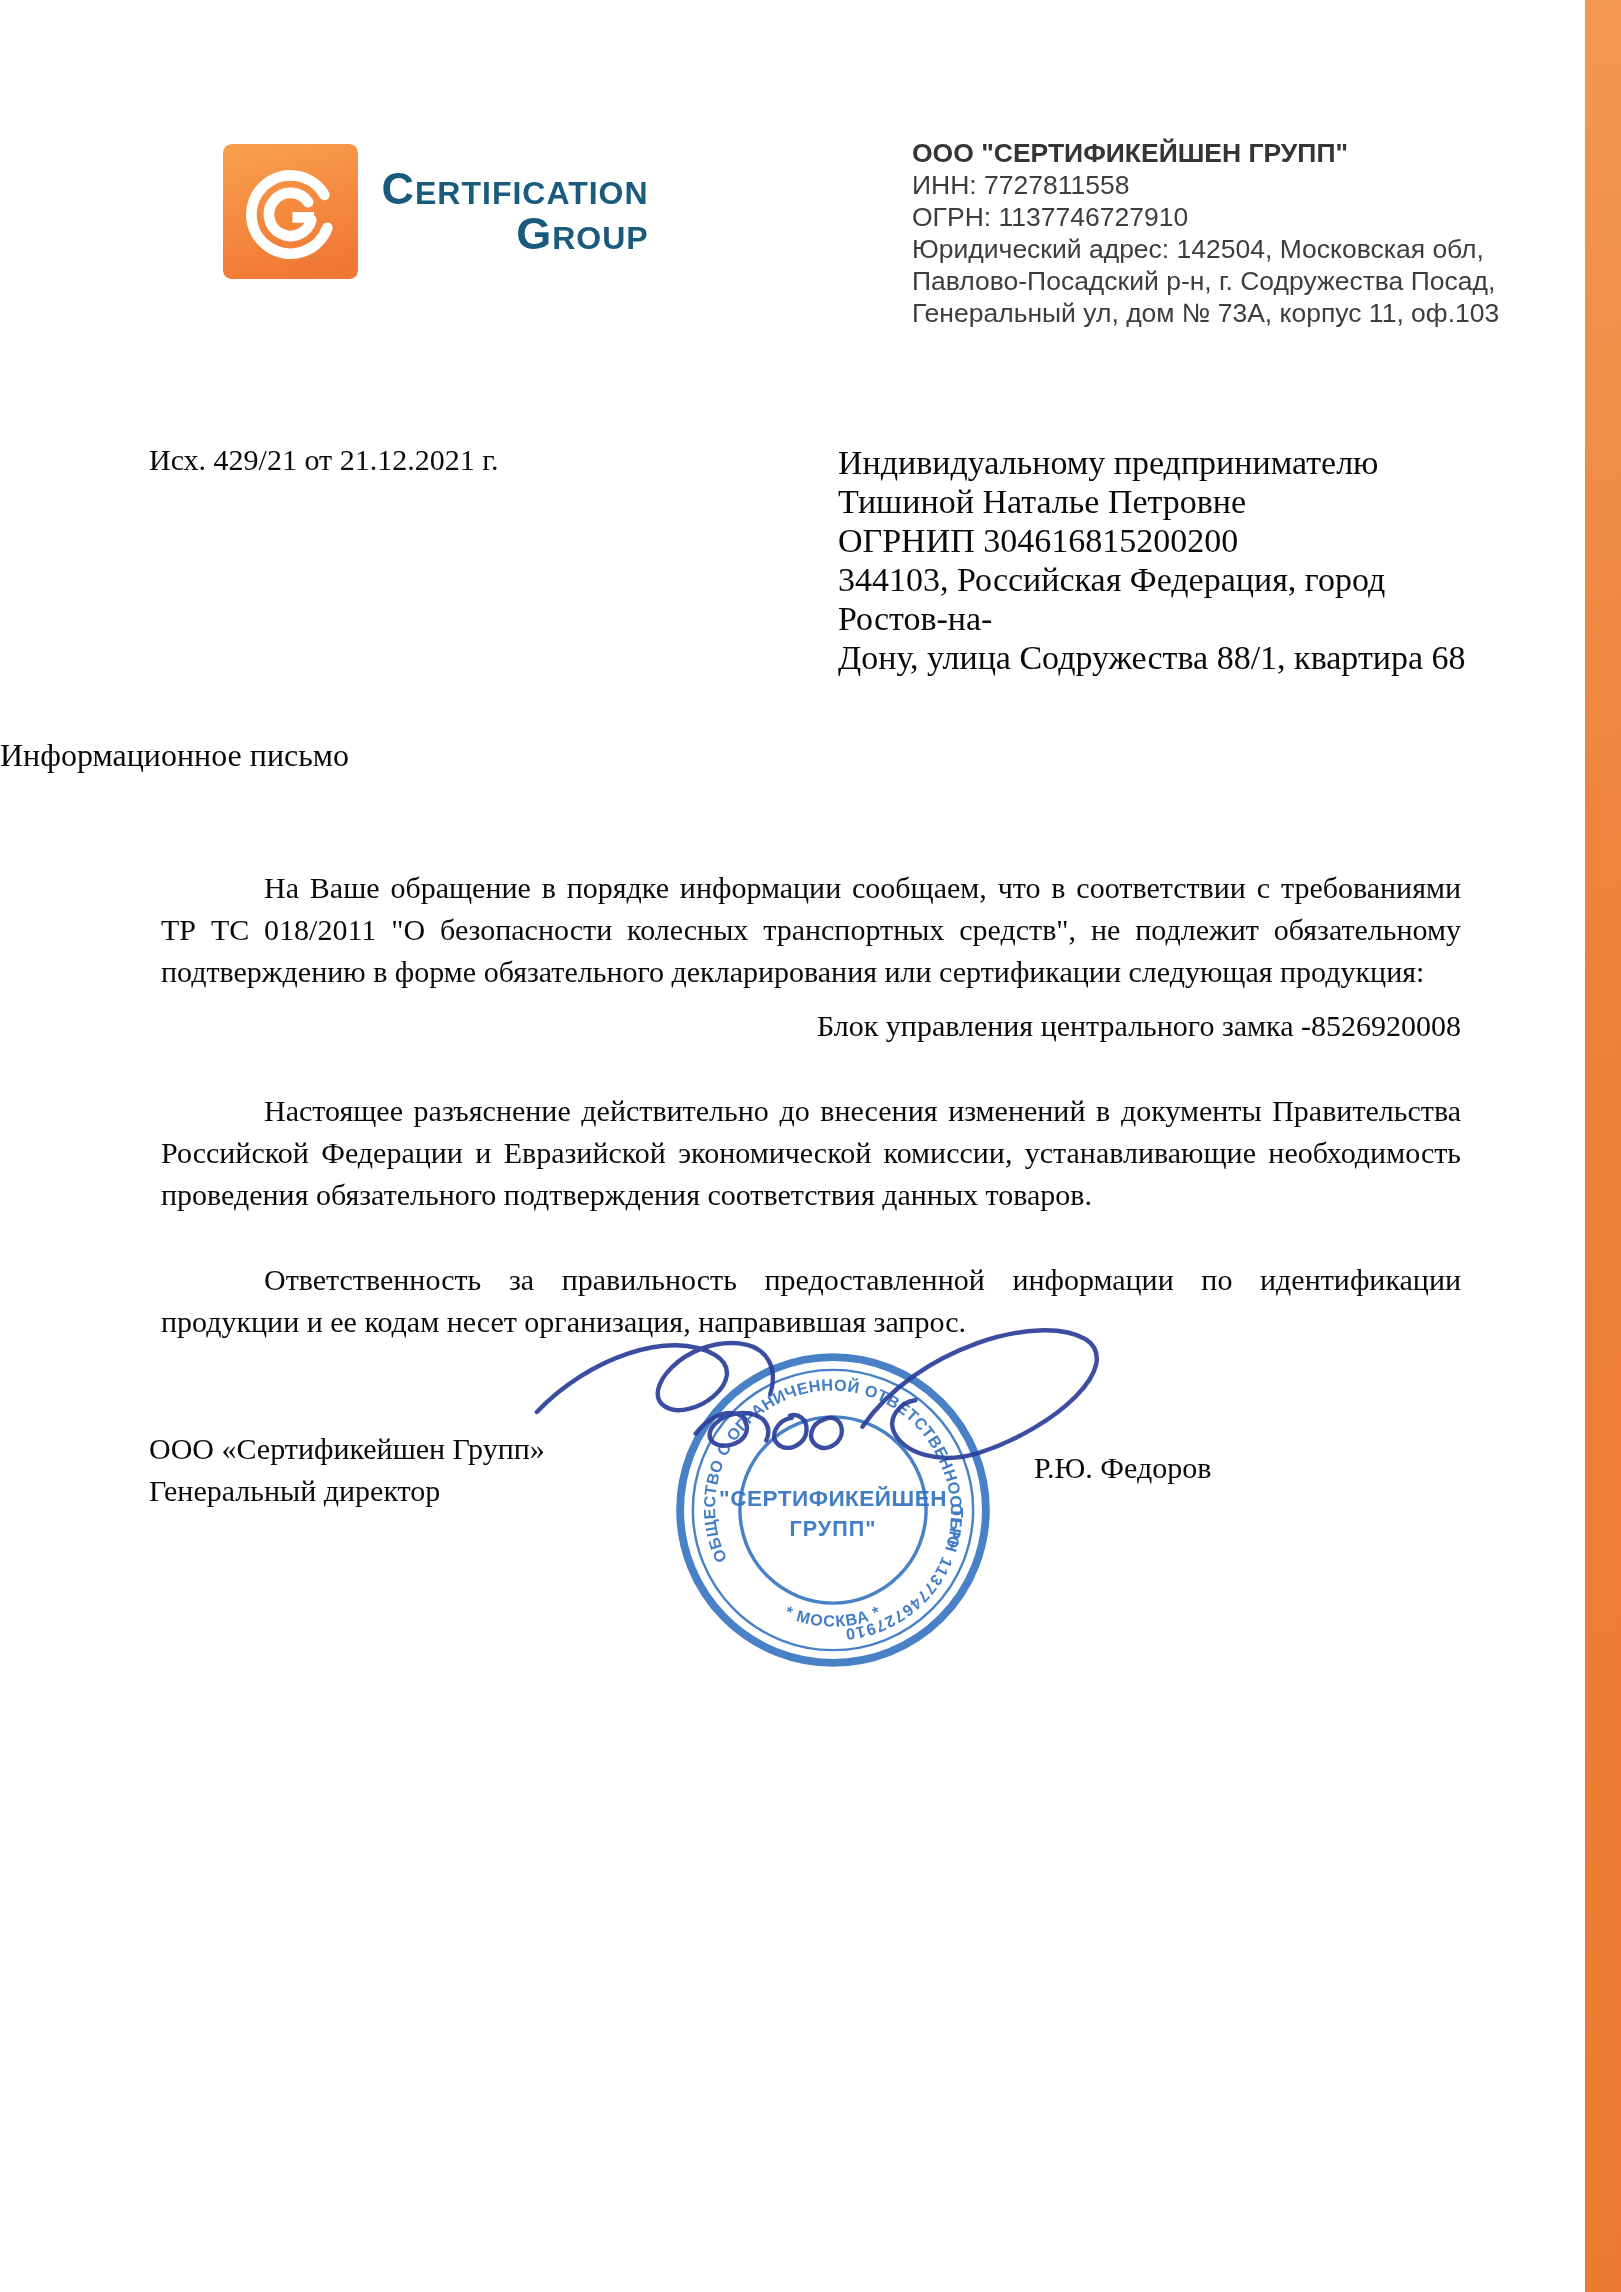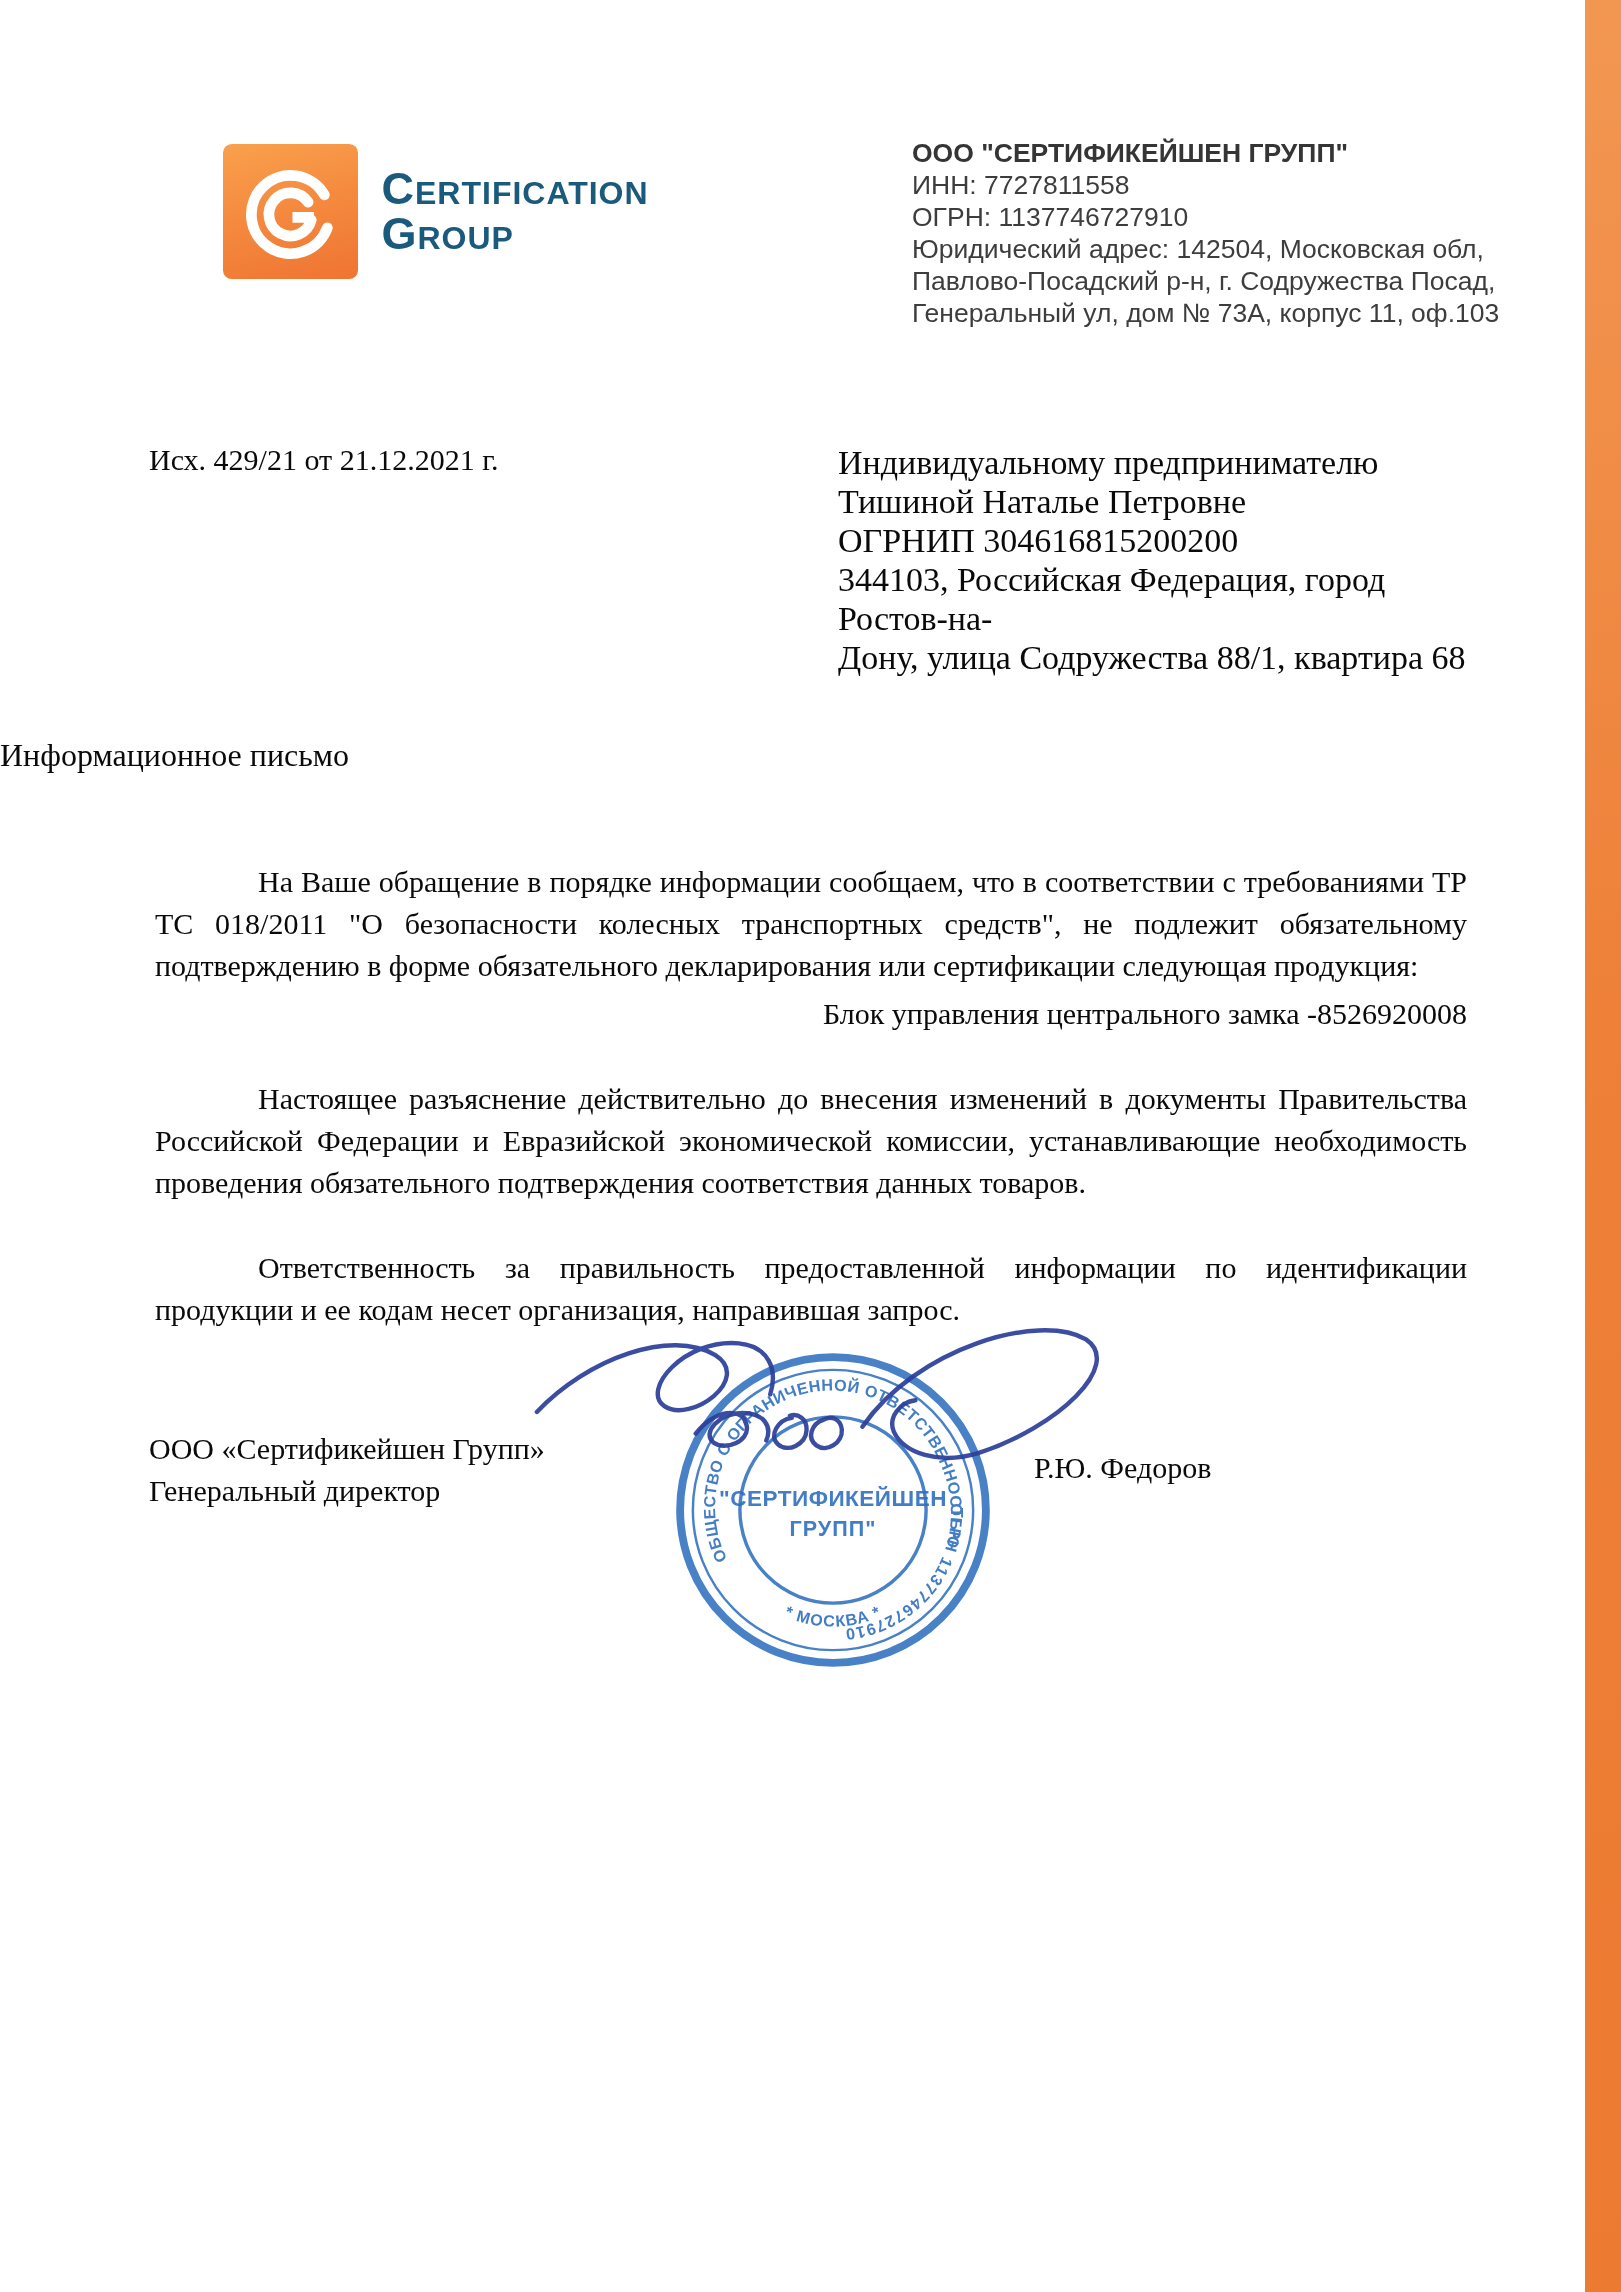--- a/index.html
+++ b/index.html
@@ -36,20 +36,21 @@
   .logo-text {
     margin-left: 23.5px;
     display: flex; flex-direction: column; justify-content: center;
     font-family: "Liberation Sans", sans-serif;
     font-weight: bold;
     font-variant: small-caps;
     font-size: 45px;
     line-height: 0.98;
     letter-spacing: 1px;
     color: #1A5B7D;
+    text-align: right;
   }
   
   .company-block {
     position: absolute;
     left: 912px; top: 137px; width: 647px;
     font-family: "Liberation Sans", sans-serif;
     font-size: 26.5px;
     line-height: 32px;
     color: #3D3D3D;
   }
@@ -65,21 +66,21 @@
   }
   .letter-title {
     position: absolute; left: 0; top: 737px; width: 1621px;
     font-size: 32px;
   }
   
   .letter-body {
     position: absolute; left: 149px; top: 855px; width: 1324px;
     font-size: 30px; line-height: 42px;
   }
-  .letter-body p { margin: 6px; text-align: justify; text-indent: 103px; }
+  .letter-body p { margin: 12px; text-align: justify; text-indent: 103px; }
   .letter-body .product-line { text-indent: 59px; text-align: right; }
   .letter-body .para-gap { margin-top: 43px; }
   
   .signer-position {
     position: absolute; left: 149px; top: 1428px;
     font-size: 30px; line-height: 42px;
   }
   .signer-name {
     position: absolute; left: 1034px; top: 1451px;
     font-size: 30px;

